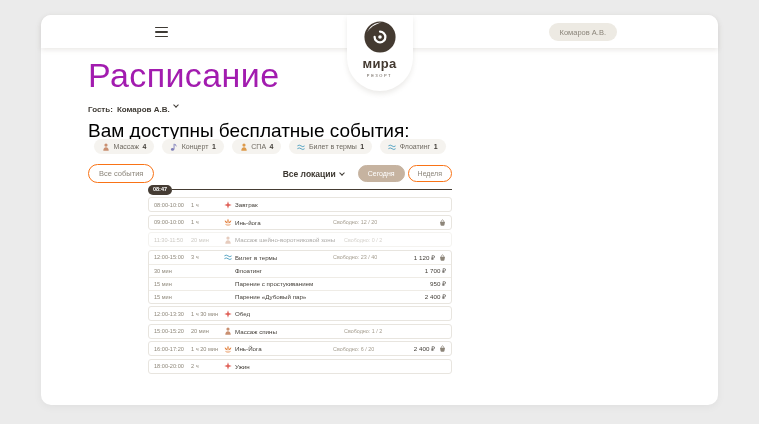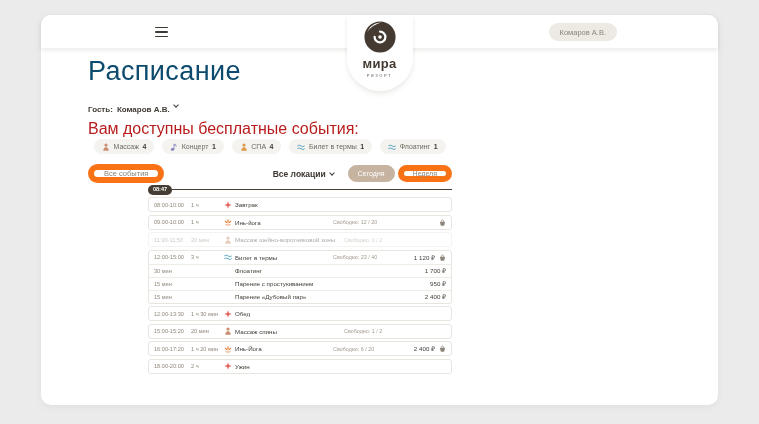--- a/index.html
+++ b/index.html
@@ -16,37 +16,37 @@
   .burger i{display:block;height:1.4px;background:#3e3a34;border-radius:1px;}
   .user-chip{position:absolute;right:101px;top:8px;height:18px;background:#edeae3;
     border-radius:9px;display:flex;align-items:center;padding:0 11px;font-size:7.5px;color:#8b857a;}
   .notch{position:absolute;left:50%;top:0;transform:translateX(-50%);width:66px;height:76px;
     background:#fff;border-radius:0 0 33px 33px;z-index:3;text-align:center;
     box-shadow:0 3px 5px rgba(110,100,88,.13);}
   .notch .logo-circle{margin:5px auto 2px;width:34px;height:34px;}
   .logo-word{font-size:13px;font-weight:bold;color:#443a31;letter-spacing:.3px;}
   .logo-sub{font-size:4px;color:#5a5047;letter-spacing:1.6px;margin-top:1.5px;}
   
-  .page-title{position:absolute;left:47px;top:41px;font-size:27px;font-weight:300;
-    color:#0c4a6e;letter-spacing:.4px;}
+  .page-title{position:absolute;left:47px;top:41px;font-size:34px;font-weight:300;
+    color:#a21caf;letter-spacing:.4px;}
   .guest{position:absolute;left:47px;top:90px;font-size:8px;font-weight:bold;color:#3f3b35;
     display:flex;align-items:flex-start;gap:4px;cursor:pointer;}
   .chev{width:4px;height:4px;border-right:1.2px solid #3f3b35;border-bottom:1.2px solid #3f3b35;
     transform:rotate(45deg);margin-top:-2px;}
-  .free-head{position:absolute;left:47px;top:105px;font-size:16px;color:#b91c1c;}
+  .free-head{position:absolute;left:47px;top:105px;font-size:19px;color:#000000;}
   .chips{position:absolute;left:53px;top:124px;display:flex;gap:8px;}
   .chip{height:15px;background:#f5f3ef;border-radius:8px;display:flex;align-items:center;
     gap:3.5px;padding:0 8px;font-size:7px;color:#6e6960;cursor:pointer;}
   .chip-count{font-weight:bold;color:#3f3b35;}
   .ic{display:inline-flex;align-items:center;}
   
   .filters{position:absolute;left:47px;top:149px;width:364px;display:flex;align-items:center;}
   .pill{height:19px;border-radius:10px;display:flex;align-items:center;padding:0 10px;
     font-size:7.5px;cursor:pointer;white-space:nowrap;}
-  .pill.outline{border:6px solid #f97316;color:#8b857a;background:#fff;}
+  .pill.outline{border:1px solid #f97316;color:#8b857a;background:#fff;}
   .pill.fill{background:#c6b3a0;color:#fff;border:1px solid #c6b3a0;}
   .pill.small{height:17px;font-size:7px;padding:0 9px;}
   .loc{display:flex;align-items:center;gap:4px;font-size:8.5px;font-weight:bold;
     color:#3b362f;margin-right:14px;cursor:pointer;}
   .sp{flex:1;}
   .mr6{margin-right:6px;} .mr3{margin-right:3px;}
   
   .timeline{position:absolute;left:107px;top:170px;width:304px;display:flex;align-items:center;z-index:1;}
   .time-badge{background:#453c33;color:#fff;font-size:5.5px;font-weight:bold;
     padding:2px 5px;border-radius:5px;line-height:1;}

